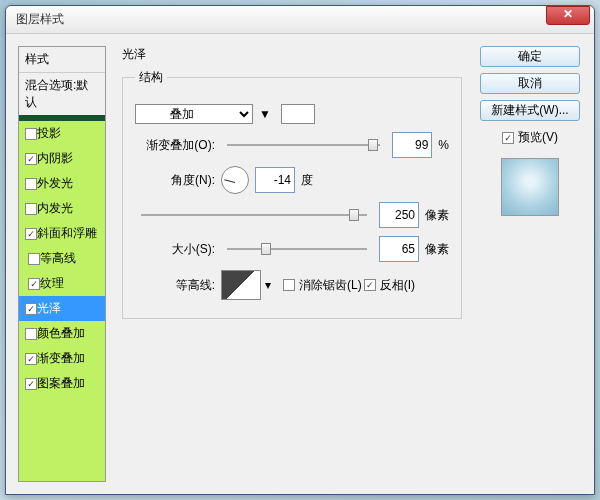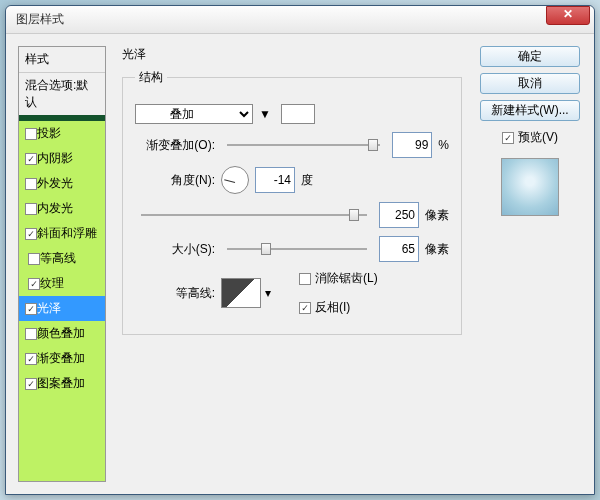--- a/index.html
+++ b/index.html
@@ -139,21 +139,21 @@
               <div class="slider-thumb" style="left:24%"></div>
             </div>
           <input class="num-input" value="65" style="">
           <span>像素</span>
         </div>
 
         <div class="row">
           <span class="row-label">等高线:</span>
           <div class="contour-box"></div>
           <span style="margin-left:-2px">▾</span>
-          <div style="display:flex;flex-direction:column;gap:12px;margin-left:22px">
+          <div style="display:flex;flex-direction:row;gap:2px;margin-left:6px">
             <label style="display:flex;gap:4px;align-items:center">
               <span class="cb"></span>
               <span>消除锯齿(L)</span>
             </label>
             <label style="display:flex;gap:4px;align-items:center">
               <span class="cb">✓</span>
               <span>反相(I)</span>
             </label>
           </div>
         </div>

